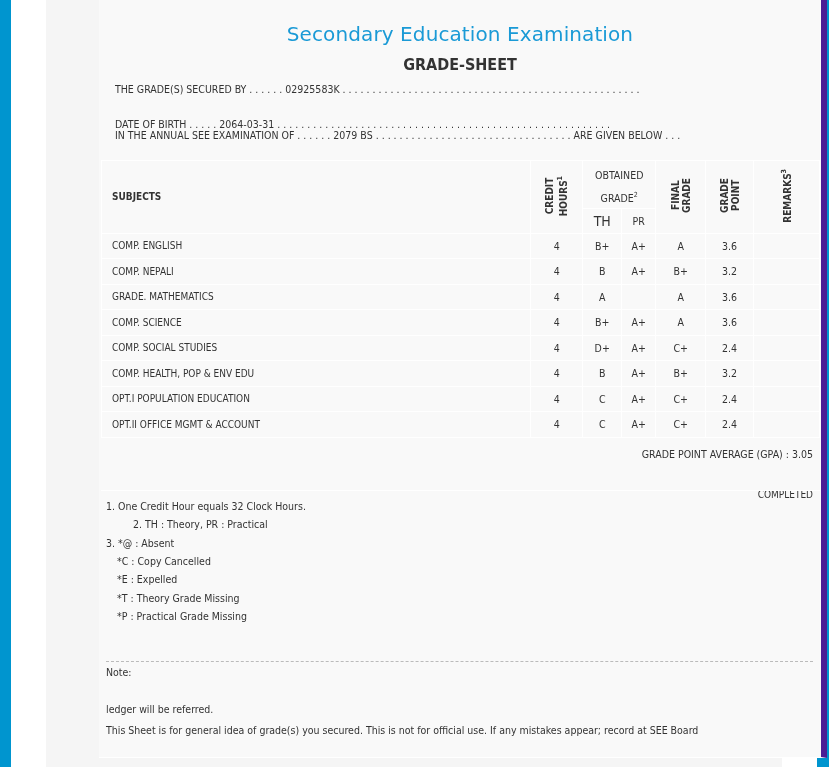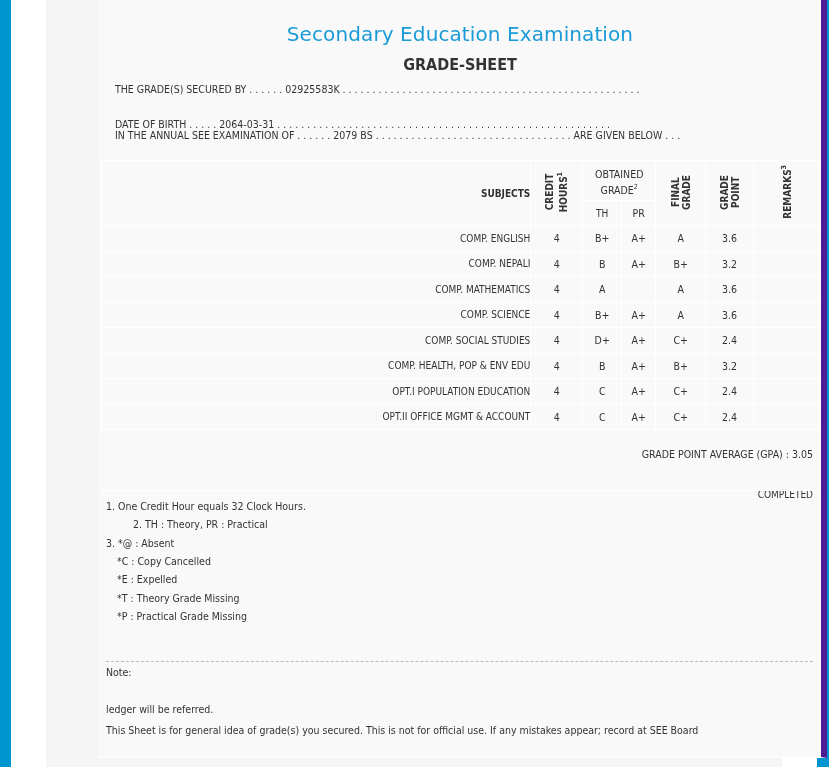--- a/index.html
+++ b/index.html
@@ -13,21 +13,21 @@
   .bar-right { position:absolute; left:817px; top:0; width:12px; height:767px; background:#0095cf; }
   .panel { position:absolute; left:46px; top:0; width:736px; height:767px; background:#f5f5f5; }
   .card { position:absolute; left:53px; top:0; width:722px; height:757px; background:#f9f9f9; border-right:6px solid #4c1d95; border-bottom:1px solid #ffffff; }
   .title { position:absolute; left:0; width:722px; top:22px; text-align:center; font-size:20px; color:#1a9ad6; font-family:"DejaVu Sans", sans-serif; font-weight:normal; letter-spacing:0.1px; }
   .subtitle { position:absolute; left:0; width:722px; top:55px; text-align:center; font-size:16px; font-weight:bold; color:#333; }
   .info { position:absolute; left:16px; font-size:10.5px; color:#333; white-space:nowrap; }
   table.grades { position:absolute; left:2px; top:160px; width:719px; border-collapse:collapse; font-size:10.5px; }
   table.grades td, table.grades th { border:1px solid #ffffff; font-weight:normal; padding:0; }
   table.grades th { font-weight:bold; font-size:10px; color:#333; }
   table.grades td { height:24.5px; }
-  .subj { padding-left:10px !important; text-align:right; font-weight:bold; font-size:10px; color:#333; }
+  .subj { padding-left:10px !important; text-align:left; font-weight:bold; font-size:10px; color:#333; }
   .c { text-align:center; color:#333; }
   .vert { writing-mode:vertical-rl; transform:rotate(180deg); display:inline-block; line-height:11px; text-align:center; font-size:10px; font-weight:bold; }
   sup { font-size:7px; }
   .gpa { position:absolute; right:8px; top:448px; font-size:10.5px; color:#333; }
   .status { position:absolute; right:8px; top:489px; font-size:10px; color:#333; }
   .divline { position:absolute; left:2px; top:490px; width:719px; height:1px; background:#ffffff; }
   .foot { position:absolute; left:7px; font-size:10.5px; color:#333; white-space:nowrap; }
   .dash { position:absolute; left:7px; top:661px; width:707px; border-top:1px dashed #bbbbbb; }
 </style>
 </head>
@@ -55,35 +55,35 @@
           <col style="width:50px">
           <col style="width:48px">
           <col style="width:66px">
       </colgroup>
       <thead>
         <tr style="height:40px;">
           <th rowspan="2" class="subj">SUBJECTS</th>
           <th rowspan="2" class="c">
             <span class="vert"><span>CREDIT</span><br><span>HOURS</span><sup>1</sup></span>
           </th>
-          <th colspan="2" class="c" style="font-weight:normal; font-size:10.5px; line-height:13px; padding-top:4px;">
+          <th colspan="2" class="c" style="font-weight:normal; font-size:10.5px; line-height:20px; padding-top:4px;">
             <span>OBTAINED GRADE</span><sup>2</sup>
           </th>
           <th rowspan="2" class="c">
             <span class="vert"><span>FINAL</span><br><span>GRADE</span></span>
           </th>
           <th rowspan="2" class="c">
             <span class="vert"><span>GRADE</span><br><span>POINT</span></span>
           </th>
           <th rowspan="2" class="c">
             <span class="vert"><span>REMARKS</span><sup>3</sup></span>
           </th>
         </tr>
         <tr style="height:25px;">
-          <th class="c" style="font-weight:normal; font-size:10px;">TH</th>
+          <th class="c" style="font-weight:normal; font-size:14px;">TH</th>
           <th class="c" style="font-weight:normal; font-size:10.5px;">PR</th>
         </tr>
       </thead>
       <tbody>
         <tr>
           <td class="subj">COMP. ENGLISH</td>
           <td class="c">4</td>
           <td class="c">B+</td>
           <td class="c">A+</td>
           <td class="c">A</td>
@@ -93,21 +93,21 @@
         <tr>
           <td class="subj">COMP. NEPALI</td>
           <td class="c">4</td>
           <td class="c">B</td>
           <td class="c">A+</td>
           <td class="c">B+</td>
           <td class="c">3.2</td>
           <td class="c"></td>
         </tr>
         <tr>
-          <td class="subj">COMP. MATHEMATICS</td>
+          <td class="subj">GRADE. MATHEMATICS</td>
           <td class="c">4</td>
           <td class="c">A</td>
           <td class="c"></td>
           <td class="c">A</td>
           <td class="c">3.6</td>
           <td class="c"></td>
         </tr>
         <tr>
           <td class="subj">COMP. SCIENCE</td>
           <td class="c">4</td>

